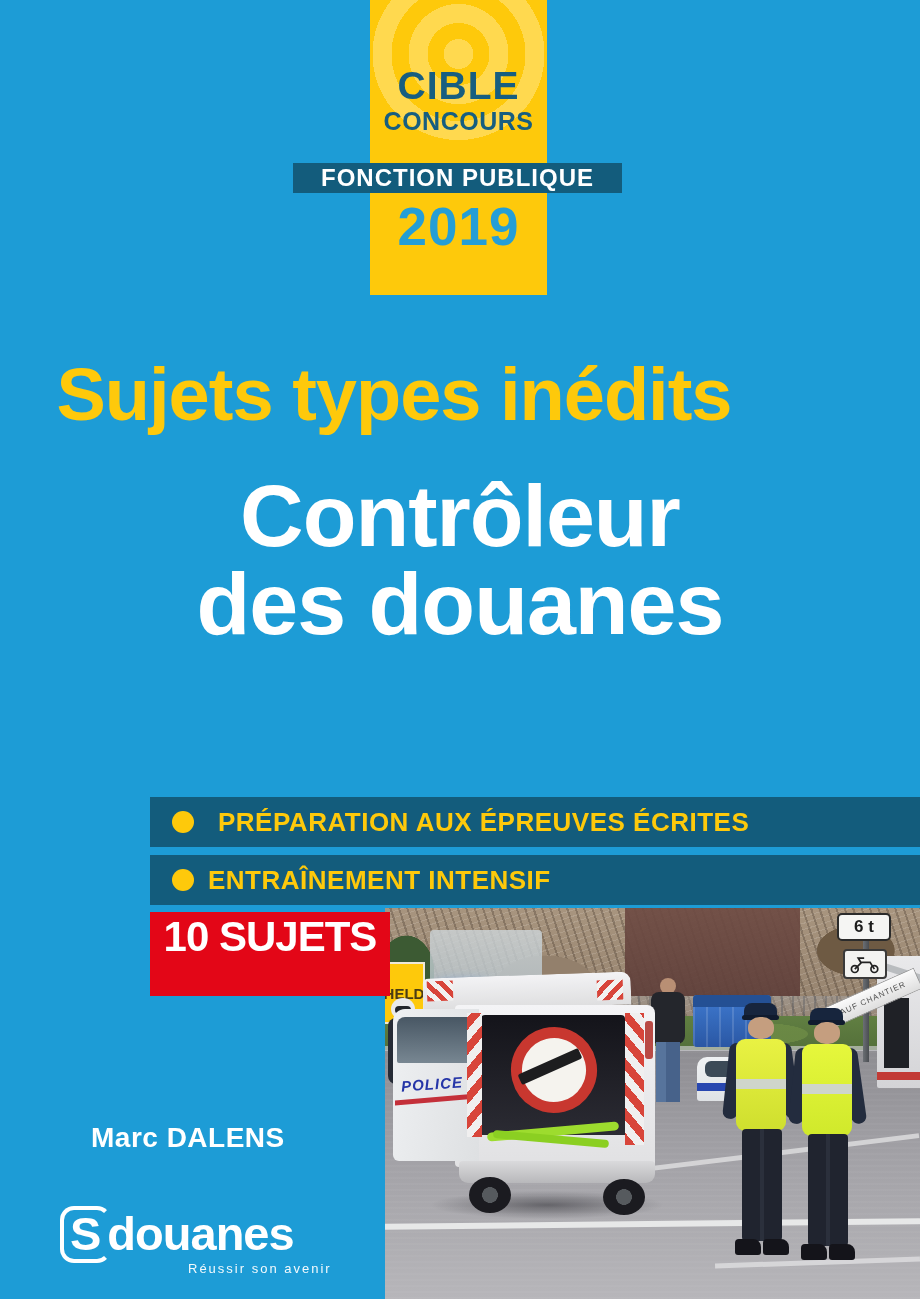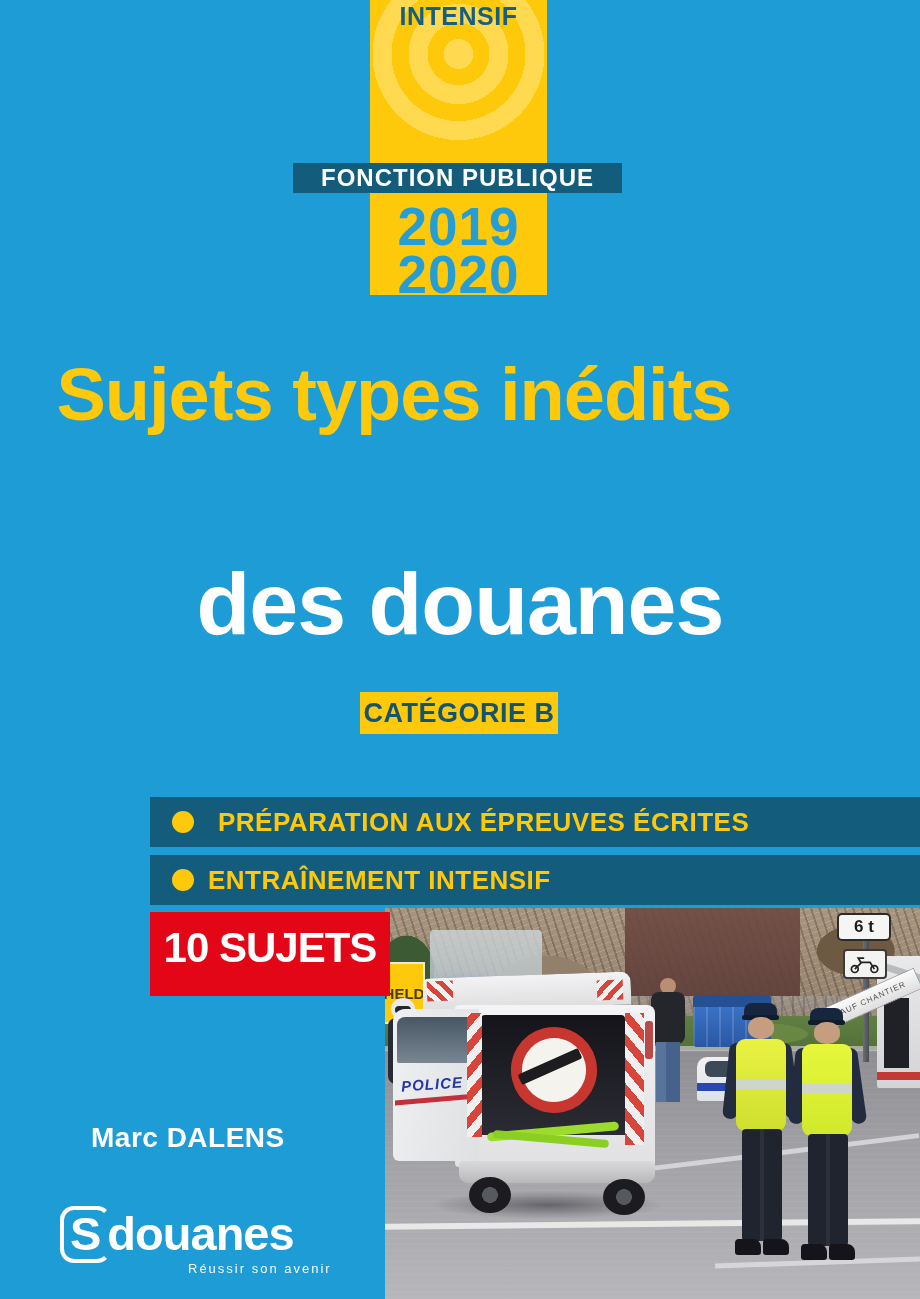--- a/index.html
+++ b/index.html
@@ -37,21 +37,21 @@
   .feature-bar{position:absolute;left:150px;width:770px;height:50px;background:#135C7C;
     display:flex;align-items:center;padding-left:22px;box-sizing:border-box;gap:14px;}
   .feature-bar-1{top:797px;gap:24px;}
   .feature-bar-2{top:855px;}
   .bullet-dot{width:22px;height:22px;border-radius:50%;background:#FEC90B;flex:0 0 auto;}
   .feature-label{color:#FEC90B;font-size:26px;font-weight:bold;letter-spacing:.5px;white-space:nowrap;}
 
   
   .red-badge{position:absolute;left:150px;top:912px;width:240px;height:84px;background:#E30617;
     color:#fff;text-align:center;z-index:10;}
-  .red-badge-line1{font-size:42px;font-weight:bold;line-height:1.05;margin-top:14px;letter-spacing:-1px;}
+  .red-badge-line1{font-size:42px;font-weight:bold;line-height:1.05;margin-top:3px;letter-spacing:-1px;}
   .red-badge-line2{font-size:20px;font-weight:bold;letter-spacing:-.5px;margin-top:1px;}
 
   
   .author{position:absolute;left:63px;top:1122px;color:#fff;font-size:28px;font-weight:bold;letter-spacing:.5px;margin-left:28px;}
   .publisher{position:absolute;left:60px;top:1206px;color:#fff;}
   .publisher-name{font-size:47px;font-weight:bold;letter-spacing:-1px;line-height:1;white-space:nowrap;}
   .s-box{display:inline-block;border:4px solid #fff;border-right-color:transparent;border-radius:14px;padding:0 7px 2px 6px;margin-right:-4px;}
   .publisher-tagline{margin:-2px 0 8px 128px;font-size:13px;letter-spacing:2px;opacity:.95;}
 
   
@@ -171,29 +171,29 @@
   .van2-opening{left:7px;top:42px;width:25px;height:70px;background:#1f2126;}
   .van2-stripe{left:0;top:116px;width:43px;height:8px;background:#c23a35;}
 </style>
 </head>
 <body>
 
 <div class="cover">
 
   <div class="brand-column">
     <div></div>
-    <div class="brand-line2">INTENSIF</div>
+    <div class="brand-line1">CIBLE</div>
+    <div class="brand-line2">CONCOURS</div>
   </div>
   <div class="fp-band">FONCTION PUBLIQUE</div>
   <div class="year year-first">2019</div>
-  <div class="year year-second">2020</div>
 
   <div class="subtitle">Sujets types inédits</div>
+  <div class="title-line title-line1">Contrôleur</div>
   <div class="title-line title-line2">des douanes</div>
-  <div class="cat-badge">CATÉGORIE B</div>
 
   <div class="feature-bar feature-bar-1">
     <div class="bullet-dot"></div>
     <div class="feature-label">PRÉPARATION AUX ÉPREUVES ÉCRITES</div>
   </div>
   <div class="feature-bar feature-bar-2">
     <div class="bullet-dot"></div>
     <div class="feature-label">ENTRAÎNEMENT INTENSIF</div>
   </div>
 

